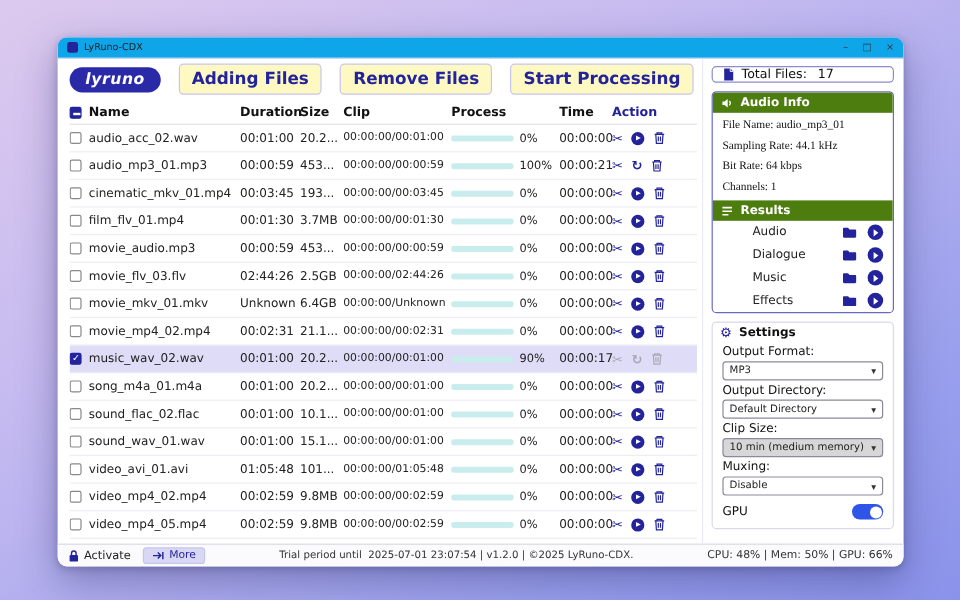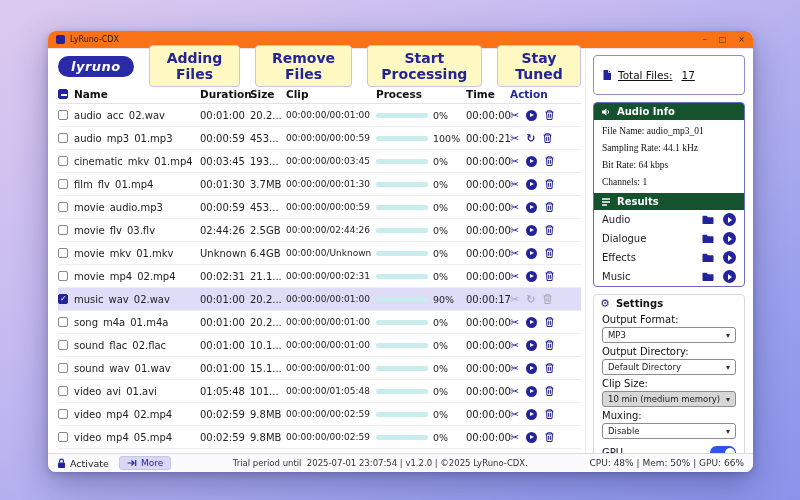--- a/index.html
+++ b/index.html
@@ -9,21 +9,21 @@
     background:linear-gradient(150deg,#dcc9ee 0%,#c6bbf0 35%,#9aa0ed 78%,#8a93ea 100%);
     position:relative;
   }
   .window {
     position:absolute; left:48px; top:31px; width:705px; height:441px;
     background:#ffffff; border-radius:8px; overflow:hidden;
     box-shadow:0 12px 32px rgba(40,40,100,.38), 0 2px 6px rgba(40,40,100,.25);
     display:flex; flex-direction:column;
   }
   
-  .titlebar { flex:0 0 18px; background:#f97316; border-bottom:1px solid #e3e2f0; display:flex; align-items:center; padding:0 8px; }
+  .titlebar { flex:0 0 18px; background:#0ea5e9; border-bottom:1px solid #e3e2f0; display:flex; align-items:center; padding:0 8px; }
   .app-icon { width:9px; height:9px; background:#23239b; border-radius:2px; margin-right:5px; }
   .win-title { font-size:8px; color:#222; flex:1; }
   .win-controls { display:flex; gap:12px; font-size:8px; color:#333; }
   .win-controls span { cursor:default; }
   
   .app-body { flex:1; display:flex; min-height:0; }
   .main { flex:1; min-width:0; display:flex; flex-direction:column; padding:5px 4px 0 10px; }
   
   .toolbar { display:flex; align-items:center; gap:15px; height:24px; margin-bottom:6px; }
   .logo { background:#2a2aa8; color:#fff; font-weight:bold; font-style:italic; border-radius:12px; padding:3px 13px; font-size:13px; letter-spacing:.5px; }
@@ -51,27 +51,27 @@
   .cbx.checked::after { content:"✓"; color:#fff; font-size:8px; position:absolute; left:1px; top:-1px; }
   .cbx.all { background:#23239b; border-color:#23239b; }
   .cbx.all::after { content:""; position:absolute; left:2px; top:4px; width:6px; height:2px; background:#fff; }
   .scissors { font-size:11px; line-height:11px; cursor:pointer; }
   .redo-ico { font-size:11px; line-height:11px; font-weight:bold; cursor:pointer; }
   .play-ico { display:inline-block; width:11px; height:11px; border-radius:50%; background:currentColor; position:relative; cursor:pointer; }
   .play-ico::after { content:""; position:absolute; left:4px; top:3px; border-left:4px solid #fff; border-top:2.5px solid transparent; border-bottom:2.5px solid transparent; }
   .trash { display:inline-flex; cursor:pointer; }
   
   .right { width:168px; flex:0 0 auto; border-left:1px solid #ececf4; padding:6px 8px 4px 7px; display:flex; flex-direction:column; gap:7px; overflow:hidden; }
-  .total-box { border:1px solid #8c8cd0; border-radius:4px; height:40px; flex:0 0 auto; display:flex; align-items:center; gap:6px; padding:0 8px; font-size:10.5px; color:#111;text-decoration:underline; }
+  .total-box { border:1px solid #8c8cd0; border-radius:4px; height:14px; flex:0 0 auto; display:flex; align-items:center; gap:6px; padding:0 8px; font-size:10.5px; color:#111; }
   .total-box b { margin-left:3px; font-weight:normal; }
   .info-box { border:1px solid #6a6ac0; border-radius:4px; overflow:hidden; flex:0 0 auto; }
-  .sec-head { background:#14532d; color:#fff; font-size:10px; font-weight:600; display:flex; align-items:center; gap:6px; padding:3px 7px; }
+  .sec-head { background:#4d7c0f; color:#fff; font-size:10px; font-weight:600; display:flex; align-items:center; gap:6px; padding:3px 7px; }
   .info-fields { padding:2px 8px 3px;font-family:Liberation Serif, serif; }
   .info-field { font-size:9.5px; color:#111; padding:3.5px 0; }
-  .res-row { display:flex; align-items:center; font-size:10px; color:#222; padding:3px 8px; }
+  .res-row { display:flex; align-items:center; font-size:10px; color:#222; padding:3px 8px;margin-left:25px; }
   .res-row .lbl { flex:1; }
   .res-icons { display:flex; align-items:center; gap:9px; color:#23239b; }
   .res-play { width:13px; height:13px; }
   .res-play::after { left:5px; top:3.5px; border-left:4.5px solid #fff; border-top:3px solid transparent; border-bottom:3px solid transparent; }
   .settings-box { border:1px solid #d9d9ea; border-radius:4px; flex:0 0 auto; padding-bottom:2px; }
   .set-head { display:flex; align-items:center; gap:6px; font-size:10px; font-weight:700; color:#111; padding:3px 6px 2px; }
   .gear { color:#23239b; font-size:11px; line-height:11px; }
   .set-label { font-size:10px; color:#111; margin:3px 8px 2px; }
   .set-select { margin:0 8px 3px; border:1px solid #8a8a9a; border-radius:3px; height:16px; display:flex; align-items:center; justify-content:space-between; padding:0 5px; font-size:8.5px; background:#fff; color:#222; cursor:pointer; }
   .set-select.gray { background:#d7d7d7; }
@@ -105,21 +105,20 @@
   </div>
 
   <div class="app-body">
 
     <div class="main">
       <div class="toolbar">
         <span class="logo">lyruno</span>
         <button class="tbtn">Adding Files</button>
         <button class="tbtn">Remove Files</button>
         <button class="tbtn">Start Processing</button>
-        <button class="tbtn">Stay Tuned</button>
       </div>
 
       <div class="thead">
         <span class="c-check">
             <span class="cbx all"></span>
           </span>
         <span class="c-name">Name</span>
         <span class="c-dur">Duration</span>
         <span class="c-size">Size</span>
         <span class="c-clip">Clip</span>
@@ -529,30 +528,30 @@
         <div class="res-row">
           <span class="lbl">Dialogue</span>
           <span class="res-icons">
               <svg width="12" height="10" viewBox="0 0 12 10">
                 <path d="M0.5 1.8c0-.6.4-1 1-1h3.2l1.2 1.4h4.6c.6 0 1 .4 1 1v4.9c0 .6-.4 1-1 1H1.5c-.6 0-1-.4-1-1z" fill="currentColor"></path>
               </svg>
               <span class="play-ico res-play"></span>
             </span>
         </div>
         <div class="res-row">
-          <span class="lbl">Effects</span>
+          <span class="lbl">Music</span>
           <span class="res-icons">
               <svg width="12" height="10" viewBox="0 0 12 10">
                 <path d="M0.5 1.8c0-.6.4-1 1-1h3.2l1.2 1.4h4.6c.6 0 1 .4 1 1v4.9c0 .6-.4 1-1 1H1.5c-.6 0-1-.4-1-1z" fill="currentColor"></path>
               </svg>
               <span class="play-ico res-play"></span>
             </span>
         </div>
         <div class="res-row">
-          <span class="lbl">Music</span>
+          <span class="lbl">Effects</span>
           <span class="res-icons">
               <svg width="12" height="10" viewBox="0 0 12 10">
                 <path d="M0.5 1.8c0-.6.4-1 1-1h3.2l1.2 1.4h4.6c.6 0 1 .4 1 1v4.9c0 .6-.4 1-1 1H1.5c-.6 0-1-.4-1-1z" fill="currentColor"></path>
               </svg>
               <span class="play-ico res-play"></span>
             </span>
         </div>
       </div>
 
       <div class="settings-box">

